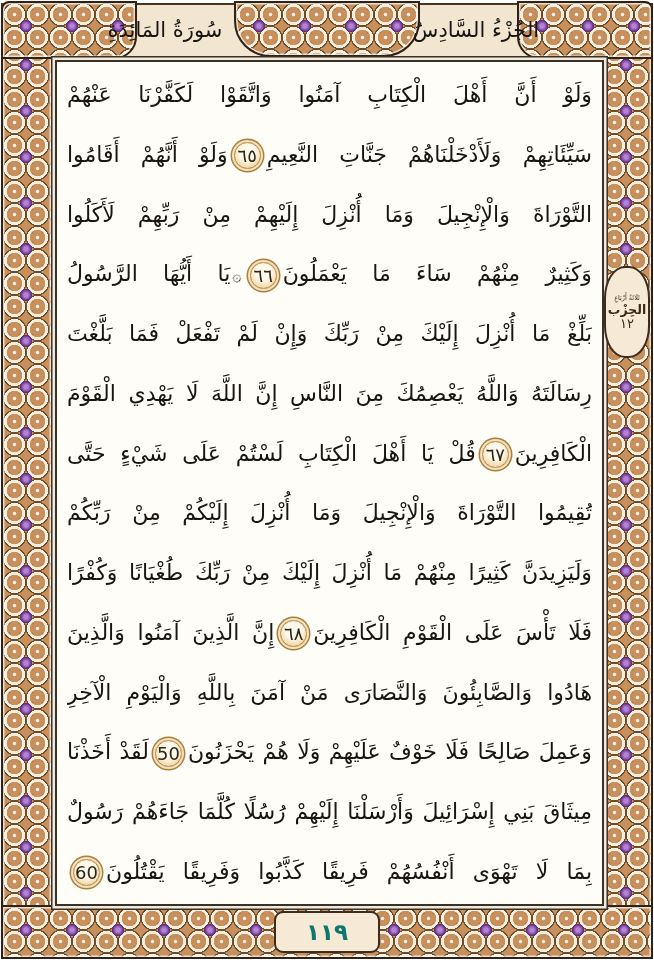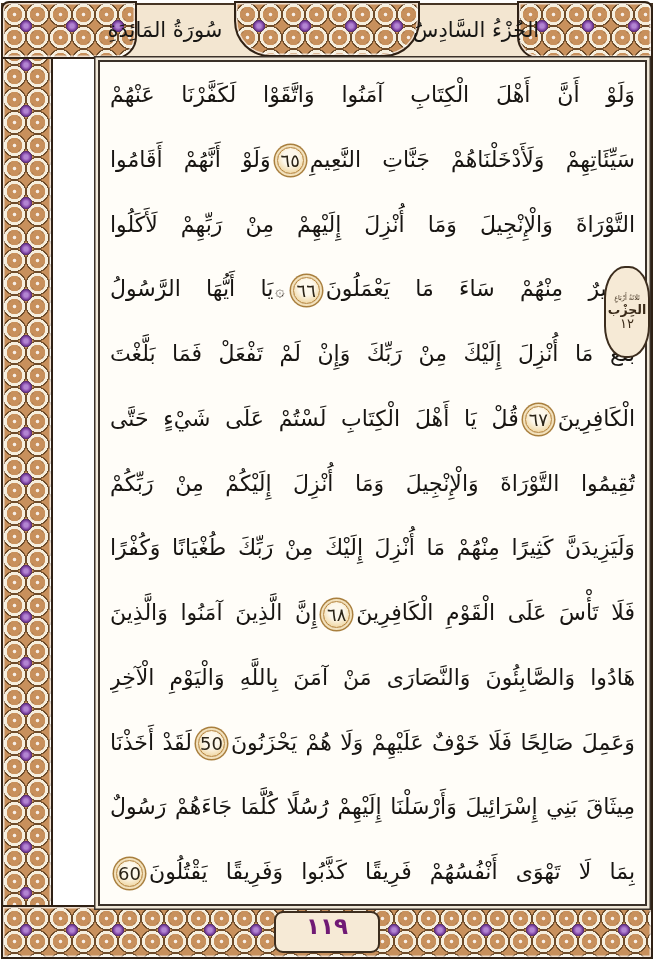--- a/index.html
+++ b/index.html
@@ -48,21 +48,20 @@
     color:#3a2a18;text-align:right;
   }
   .hizb-frac{font-size:6.5px;line-height:8px;}
   .hizb-word{font-size:12.5px;line-height:16px;font-weight:bold;}
   .hizb-num{font-size:13px;line-height:12px;}
   
   .text-frame{
     position:absolute;left:55px;top:60px;width:545px;height:842px;z-index:2;
     background:#fffdf8;border:2px solid #3a3129;
     box-shadow:0 0 0 2.5px #f1e9da, 0 0 0 4px #3a3129;
-    margin-left:43px;
   }
   .lines{
     position:absolute;top:5px;bottom:5px;left:10px;right:10px;
     display:flex;flex-direction:column;justify-content:space-between;
   }
   .qline{
     height:55px;line-height:55px;max-height:55px;overflow:hidden;
     font-size:22px;color:#181512;
     text-align:justify;text-align-last:justify;
   }
@@ -76,22 +75,22 @@
   }
   .rub{
     display:inline-block;font-size:16px;color:#3b332b;vertical-align:middle;
     margin:0 2px;line-height:25px;text-align-last:center;
   }
   
   .pagenum-cartouche{
     position:absolute;bottom:7px;left:50%;transform:translateX(-50%);
     width:102px;height:38px;z-index:3;
     background:#f6ead6;border:2px solid #3c2d1e;border-radius:9px;
-    display:flex;justify-content:center;
-    font-size:23px;font-weight:bold;color:#701a75;letter-spacing:3px;
+    display:flex;align-items:center;justify-content:center;
+    font-size:23px;font-weight:bold;color:#0f766e;letter-spacing:3px;
   }
 </style>
 </head>
 <body>
 
 <div class="page">
 
   <div class="head-band"></div>
   <div class="corner orn tl"></div>
   <div class="corner orn tr"></div>
@@ -109,20 +108,21 @@
     <div class="hizb-num">١٢</div>
   </div>
 
   <div class="text-frame">
     <div class="lines">
         <div class="qline"><span class="seg">وَلَوْ أَنَّ أَهْلَ الْكِتَابِ آمَنُوا وَاتَّقَوْا لَكَفَّرْنَا عَنْهُمْ</span></div>
         <div class="qline"><span class="seg">سَيِّئَاتِهِمْ وَلَأَدْخَلْنَاهُمْ جَنَّاتِ النَّعِيمِ</span><span class="vmark">٦٥</span><span class="seg">وَلَوْ أَنَّهُمْ أَقَامُوا</span></div>
         <div class="qline"><span class="seg">التَّوْرَاةَ وَالْإِنْجِيلَ وَمَا أُنْزِلَ إِلَيْهِمْ مِنْ رَبِّهِمْ لَأَكَلُوا</span></div>
         <div class="qline"><span class="seg">وَكَثِيرٌ مِنْهُمْ سَاءَ مَا يَعْمَلُونَ</span><span class="vmark">٦٦</span><span class="rub">۞</span><span class="seg">يَا أَيُّهَا الرَّسُولُ</span></div>
         <div class="qline"><span class="seg">بَلِّغْ مَا أُنْزِلَ إِلَيْكَ مِنْ رَبِّكَ وَإِنْ لَمْ تَفْعَلْ فَمَا بَلَّغْتَ</span></div>
+        <div class="qline"><span class="seg">رِسَالَتَهُ وَاللَّهُ يَعْصِمُكَ مِنَ النَّاسِ إِنَّ اللَّهَ لَا يَهْدِي الْقَوْمَ</span></div>
         <div class="qline"><span class="seg">الْكَافِرِينَ</span><span class="vmark">٦٧</span><span class="seg">قُلْ يَا أَهْلَ الْكِتَابِ لَسْتُمْ عَلَى شَيْءٍ حَتَّى</span></div>
         <div class="qline"><span class="seg">تُقِيمُوا التَّوْرَاةَ وَالْإِنْجِيلَ وَمَا أُنْزِلَ إِلَيْكُمْ مِنْ رَبِّكُمْ</span></div>
         <div class="qline"><span class="seg">وَلَيَزِيدَنَّ كَثِيرًا مِنْهُمْ مَا أُنْزِلَ إِلَيْكَ مِنْ رَبِّكَ طُغْيَانًا وَكُفْرًا</span></div>
         <div class="qline"><span class="seg">فَلَا تَأْسَ عَلَى الْقَوْمِ الْكَافِرِينَ</span><span class="vmark">٦٨</span><span class="seg">إِنَّ الَّذِينَ آمَنُوا وَالَّذِينَ</span></div>
         <div class="qline"><span class="seg">هَادُوا وَالصَّابِئُونَ وَالنَّصَارَى مَنْ آمَنَ بِاللَّهِ وَالْيَوْمِ الْآخِرِ</span></div>
         <div class="qline"><span class="seg">وَعَمِلَ صَالِحًا فَلَا خَوْفٌ عَلَيْهِمْ وَلَا هُمْ يَحْزَنُونَ</span><span class="vmark">50</span><span class="seg">لَقَدْ أَخَذْنَا</span></div>
         <div class="qline"><span class="seg">مِيثَاقَ بَنِي إِسْرَائِيلَ وَأَرْسَلْنَا إِلَيْهِمْ رُسُلًا كُلَّمَا جَاءَهُمْ رَسُولٌ</span></div>
         <div class="qline"><span class="seg">بِمَا لَا تَهْوَى أَنْفُسُهُمْ فَرِيقًا كَذَّبُوا وَفَرِيقًا يَقْتُلُونَ</span><span class="vmark">60</span></div>
       </div>
   </div>

